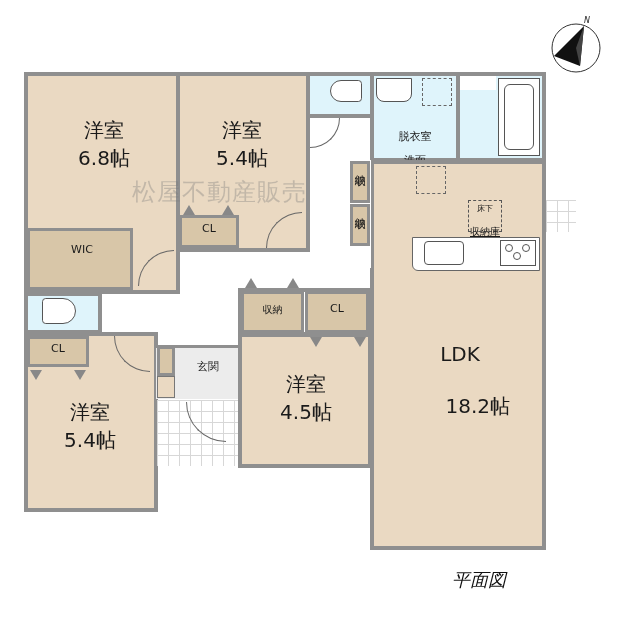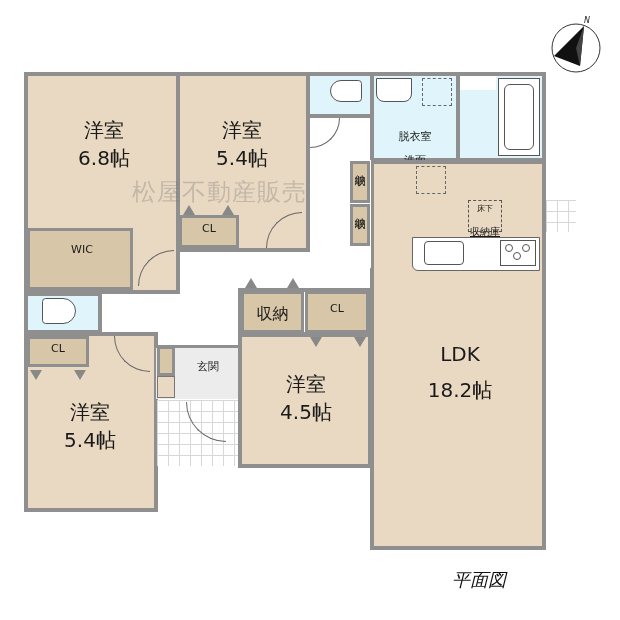--- a/index.html
+++ b/index.html
@@ -61,21 +61,21 @@
 <div class="abs wall wet" style="left:456px;top:72px;width:90px;height:90px;"></div>
 <div class="abs" style="left:498px;top:78px;width:42px;height:78px;border:1px solid #555;background:#fff;"></div>
 <div class="abs" style="left:504px;top:84px;width:30px;height:66px;border:1px solid #555;border-radius:6px;"></div>
 <div class="abs" style="left:460px;top:76px;width:36px;height:14px;background:#fff;"></div>
 
 <div class="abs wall room" style="left:348px;top:160px;width:198px;height:390px;"></div>
 <div class="abs" style="left:348px;top:160px;width:26px;height:108px;background:#fff;border-right:3px solid #8f8f8f;"></div>
 <div class="abs" style="left:348px;top:268px;width:24px;height:282px;background:#fff;"></div>
 <div class="abs" style="left:370px;top:268px;width:4px;height:282px;background:#8f8f8f;"></div>
 <div class="label lbl-big" style="left:420px;top:342px;width:80px;">LDK</div>
-<div class="label lbl-big" style="left:410px;top:378px;width:100px;">18.2帖</div>
+<div class="label lbl-big" style="left:410px;top:394px;width:100px;text-align:right;">18.2帖</div>
 
 <div class="abs" style="left:468px;top:200px;width:34px;height:32px;border:1px dashed #555;"></div>
 <div class="label" style="left:468px;top:204px;width:34px;font-size:8px;">床下</div>
 <div class="label" style="left:466px;top:226px;width:38px;font-size:10px;text-decoration:underline;">収納庫</div>
 
 <div class="abs" style="left:412px;top:237px;width:128px;height:34px;background:#fff;border:1px solid #666;border-radius:0 0 0 6px;"></div>
 <div class="abs" style="left:424px;top:241px;width:40px;height:24px;border:1px solid #555;border-radius:4px;"></div>
 <div class="abs" style="left:500px;top:240px;width:36px;height:26px;border:1px solid #555;"></div>
 <div class="abs" style="left:505px;top:244px;width:8px;height:8px;border:1px solid #555;border-radius:50%;"></div>
 <div class="abs" style="left:522px;top:244px;width:8px;height:8px;border:1px solid #555;border-radius:50%;"></div>
@@ -101,21 +101,21 @@
 
 <div class="abs entry" style="left:156px;top:345px;width:84px;height:54px;border-top:3px solid #8f8f8f;"></div>
 <div class="abs storage" style="left:157px;top:346px;width:18px;height:30px;"></div>
 <div class="abs" style="left:157px;top:376px;width:18px;height:22px;border:1px solid #777;background:#ead9c2;"></div>
 <div class="label lbl-mid" style="left:180px;top:360px;width:56px;font-family:Liberation Serif, serif;">玄関</div>
 <div class="abs tile" style="left:157px;top:400px;width:82px;height:66px;"></div>
 <div class="door" style="left:186px;top:402px;width:40px;height:40px;border-radius:0 0 0 40px;border-right:none;border-top:none;"></div>
 
 <div class="abs wall" style="left:238px;top:288px;width:134px;height:48px;background:#fff;"></div>
 <div class="abs storage" style="left:241px;top:291px;width:63px;height:42px;"></div>
-<div class="label lbl-sm" style="left:241px;top:304px;width:63px;font-size:16px;">収納</div>
+<div class="label lbl-sm" style="left:241px;top:304px;width:63px;font-size:10px;">収納</div>
 <div class="abs storage" style="left:305px;top:291px;width:64px;height:42px;"></div>
 <div class="label lbl-mid" style="left:305px;top:302px;width:64px;">CL</div>
 
 <div class="abs wall room" style="left:238px;top:333px;width:134px;height:135px;"></div>
 <div class="label lbl-big" style="left:276px;top:372px;width:60px;">洋室</div>
 <div class="label lbl-big" style="left:266px;top:400px;width:80px;">4.5帖</div>
 
 <div class="tri" style="left:183px;top:205px;border-left:6px solid transparent;border-right:6px solid transparent;border-bottom:10px solid #888;"></div>
 <div class="tri" style="left:222px;top:205px;border-left:6px solid transparent;border-right:6px solid transparent;border-bottom:10px solid #888;"></div>
 <div class="tri" style="left:245px;top:278px;border-left:6px solid transparent;border-right:6px solid transparent;border-bottom:10px solid #888;"></div>

